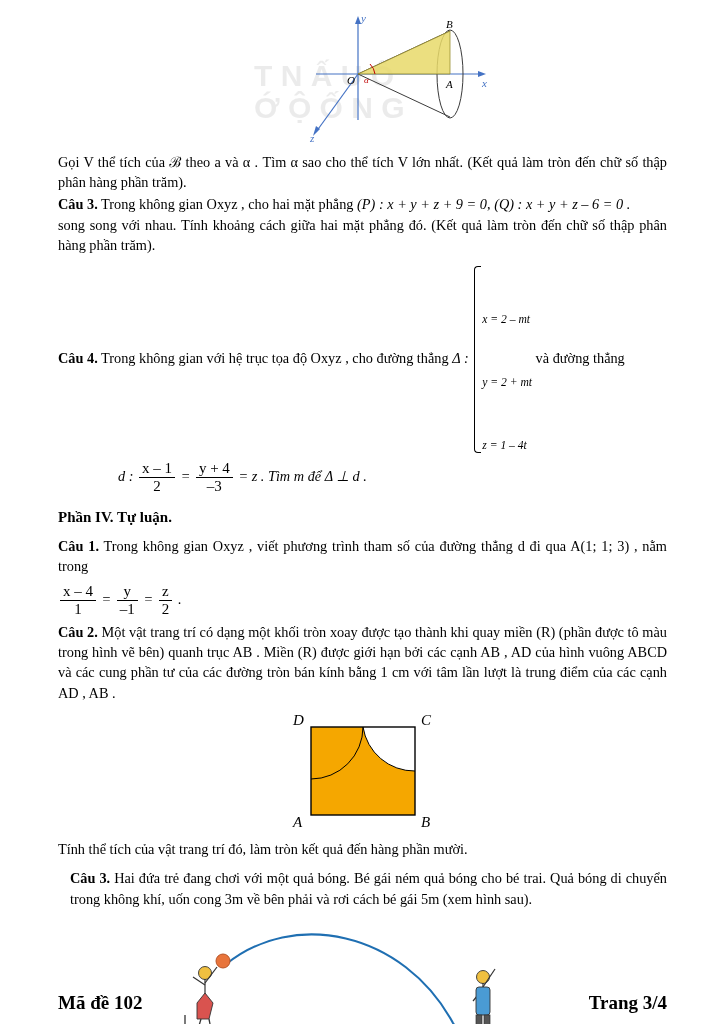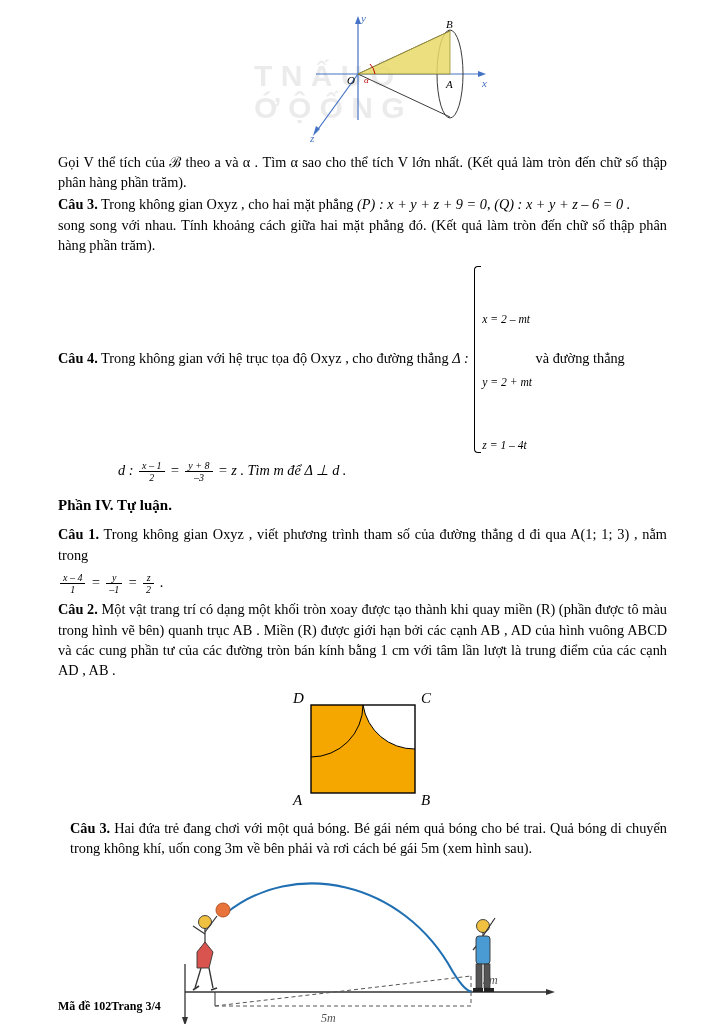--- a/index.html
+++ b/index.html
@@ -41,23 +41,22 @@
     margin: 14px 0 10px 0;
   }
   .indent-eq {
     margin: 6px 0 6px 60px;
     font-size: 14.3px;
   }
   .frac {
     display: inline-block;
     vertical-align: middle;
     text-align: center;
-    font-style: italic;
     line-height: 1.12;
-    font-size: 10px;
+    font-size: 15px;
     margin: 0 2px;
   }
   .frac .num { display: block; padding: 0 3px; }
   .frac .den { display: block; border-top: 1px solid #000; padding: 0 3px; }
   .brace-sys {
     display: inline-block;
     vertical-align: middle;
     position: relative;
     padding-left: 10px;
     font-size: 11.6px;
@@ -87,21 +86,22 @@
     width: 420px;
     height: 170px;
     position: relative;
   }
   .footer {
     position: absolute;
     left: 58px;
     right: 58px;
     bottom: 18px;
     display: flex;
-    font-size: 12px;
+    justify-content: space-between;
+    font-size: 19px;
     font-weight: bold;
   }
   .footer .right { font-weight: bold; }
 </style>
 </head>
 <body>
 
 <div class="page">
 
   <div class="fig-top">
@@ -159,21 +159,21 @@
   </p>
 
   <div class="indent-eq">
     <span class="math">d :</span>
     <span class="frac">
       <span class="num">x – 1</span>
       <span class="den">2</span>
     </span>
     <span class="math">=</span>
     <span class="frac">
-      <span class="num">y + 8</span>
+      <span class="num">y + 4</span>
       <span class="den">–3</span>
     </span>
     <span class="math">= z . Tìm m để Δ ⊥ d .</span>
   </div>
 
   <div class="heading">Phần IV. Tự luận.</div>
 
   <p class="body-text para">
     <span class="bold">Câu 1.</span>
     <span>Trong không gian Oxyz , viết  phương trình tham số của đường thẳng d  đi qua A(1; 1; 3) , nằm trong</span>
@@ -212,20 +212,21 @@
       <path d="M120,14 A52,52 0 0 0 172,58" fill="none" stroke="#000" stroke-width="1"></path>
       <path d="M68,66 A52,52 0 0 0 120,14" fill="none" stroke="#000" stroke-width="1"></path>
 
       <text x="50" y="12" font-family="Liberation Serif, serif" font-size="15" font-style="italic" fill="#000">D</text>
       <text x="178" y="12" font-family="Liberation Serif, serif" font-size="15" font-style="italic" fill="#000">C</text>
       <text x="50" y="114" font-family="Liberation Serif, serif" font-size="15" font-style="italic" fill="#000">A</text>
       <text x="178" y="114" font-family="Liberation Serif, serif" font-size="15" font-style="italic" fill="#000">B</text>
     </svg>
   </div>
 
+  <p class="body-text para" style="margin-top:8px;">Tính thể tích của vật trang trí đó, làm tròn kết quả đến hàng phần mười.</p>
 
   <p class="body-text para" style="margin-top:9px;margin-left:12px;">
     <span class="bold">Câu 3.</span>
     <span>Hai đứa trẻ đang chơi với một quả bóng. Bé gái ném quả bóng cho bé trai. Quả bóng di chuyển trong không khí, uốn cong 3m  về bên phải và rơi cách bé gái 5m (xem hình sau).</span>
   </p>
 
   <div class="fig-ball">
     <svg width="420" height="170" viewBox="0 0 420 170">
 
       <line x1="32" y1="128" x2="398" y2="128" stroke="#333" stroke-width="1.3"></line>

